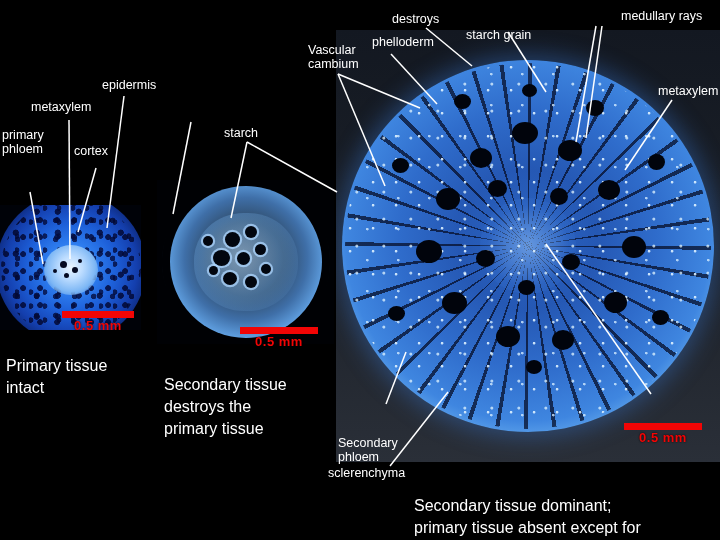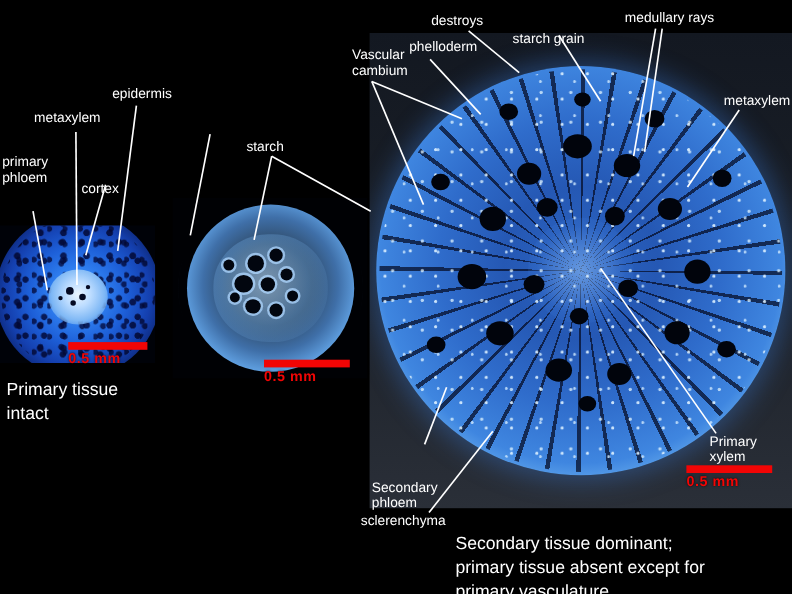--- a/index.html
+++ b/index.html
@@ -167,20 +167,21 @@
   .scalebar { position: absolute; }
   .scalebar .bar {
     height: 7px;
     background: #f20505;
     width: 100%;
   }
   .scalebar .txt {
     color: #f20505;
     font-size: 13px;
     font-weight: bold;
+    text-align: center;
     letter-spacing: .5px;
     line-height: 15px;
     text-shadow: 0 0 2px rgba(0,0,0,.9);
   }
   #sb1 { left: 62px; top: 311px; width: 72px; }
   #sb2 { left: 240px; top: 327px; width: 78px; }
   #sb3 { left: 624px; top: 423px; width: 78px; }
 
   
   .lbl {
@@ -191,20 +192,21 @@
     white-space: pre-line;
   }
 
   
   .caption {
     position: absolute;
     color: #ffffff;
     font-size: 16px;
     line-height: 22px;
     white-space: pre-line;
+    margin-top: 11px;
   }
   #cap1 { left: 6px;   top: 344px; width: 150px; }
   #cap2 { left: 164px; top: 363px; width: 168px; }
   #cap3 { left: 414px; top: 484px; width: 300px; }
 
   
   #leaders {
     position: absolute;
     left: 0; top: 0;
     width: 720px; height: 540px;
@@ -293,52 +295,54 @@
     <line x1="426" y1="28" x2="472" y2="66"></line>
     <line x1="508" y1="32" x2="546" y2="92"></line>
     <line x1="596" y1="26" x2="576" y2="142"></line>
     <line x1="602" y1="26" x2="586" y2="138"></line>
     <line x1="672" y1="100" x2="625" y2="170"></line>
     <line x1="651" y1="394" x2="546" y2="244"></line>
     <line x1="386" y1="404" x2="406" y2="352"></line>
     <line x1="390" y1="466" x2="448" y2="392"></line>
   </svg>
 
-  <div class="lbl" style="left:2px;  top:140px;">primary
+  <div class="lbl" style="left:2px;  top:128px;">primary
 phloem</div>
   <div class="lbl" style="left:31px; top:100px;">metaxylem</div>
-  <div class="lbl" style="left:74px; top:164px;">cortex</div>
+  <div class="lbl" style="left:74px; top:144px;">cortex</div>
   <div class="lbl" style="left:102px;top:78px;">epidermis</div>
 
   <div class="lbl" style="left:224px;top:126px;">starch</div>
 
-  <div class="lbl" style="left:320px;top:43px;">Vascular
+  <div class="lbl" style="left:308px;top:43px;">Vascular
 cambium</div>
   <div class="lbl" style="left:372px;top:35px;">phelloderm</div>
   <div class="lbl" style="left:392px;top:12px;">destroys</div>
   <div class="lbl" style="left:466px;top:28px;">starch grain</div>
-  <div class="lbl" style="left:538px;top:9px;padding-left:30px;">medullary rays</div>
+  <div class="lbl" style="left:591px;top:9px;padding-left:30px;">medullary rays</div>
   <div class="lbl" style="left:658px;top:84px;">metaxylem</div>
-  <div class="lbl" style="left:645px;top:394px;">Primary xylem</div>
   <div class="lbl" style="left:338px;top:436px;">Secondary
 phloem</div>
   <div class="lbl" style="left:328px;top:466px;text-align:center;">sclerenchyma</div>
 
   <div class="scalebar" id="sb1">
     <div class="bar"></div>
     <div class="txt">0.5 mm</div>
   </div>
   <div class="scalebar" id="sb2">
     <div class="bar"></div>
     <div class="txt">0.5 mm</div>
   </div>
   <div class="scalebar" id="sb3">
     <div class="bar"></div>
     <div class="txt">0.5 mm</div>
   </div>
 
   <div class="caption" id="cap1">Primary tissue
 intact</div>
+  <div class="caption" id="cap2">Secondary tissue
+destroys the
+primary tissue</div>
   <div class="caption" id="cap3">Secondary tissue dominant;
 primary tissue absent except for
 primary vasculature</div>
 
 </div>
 
 </body></html>

